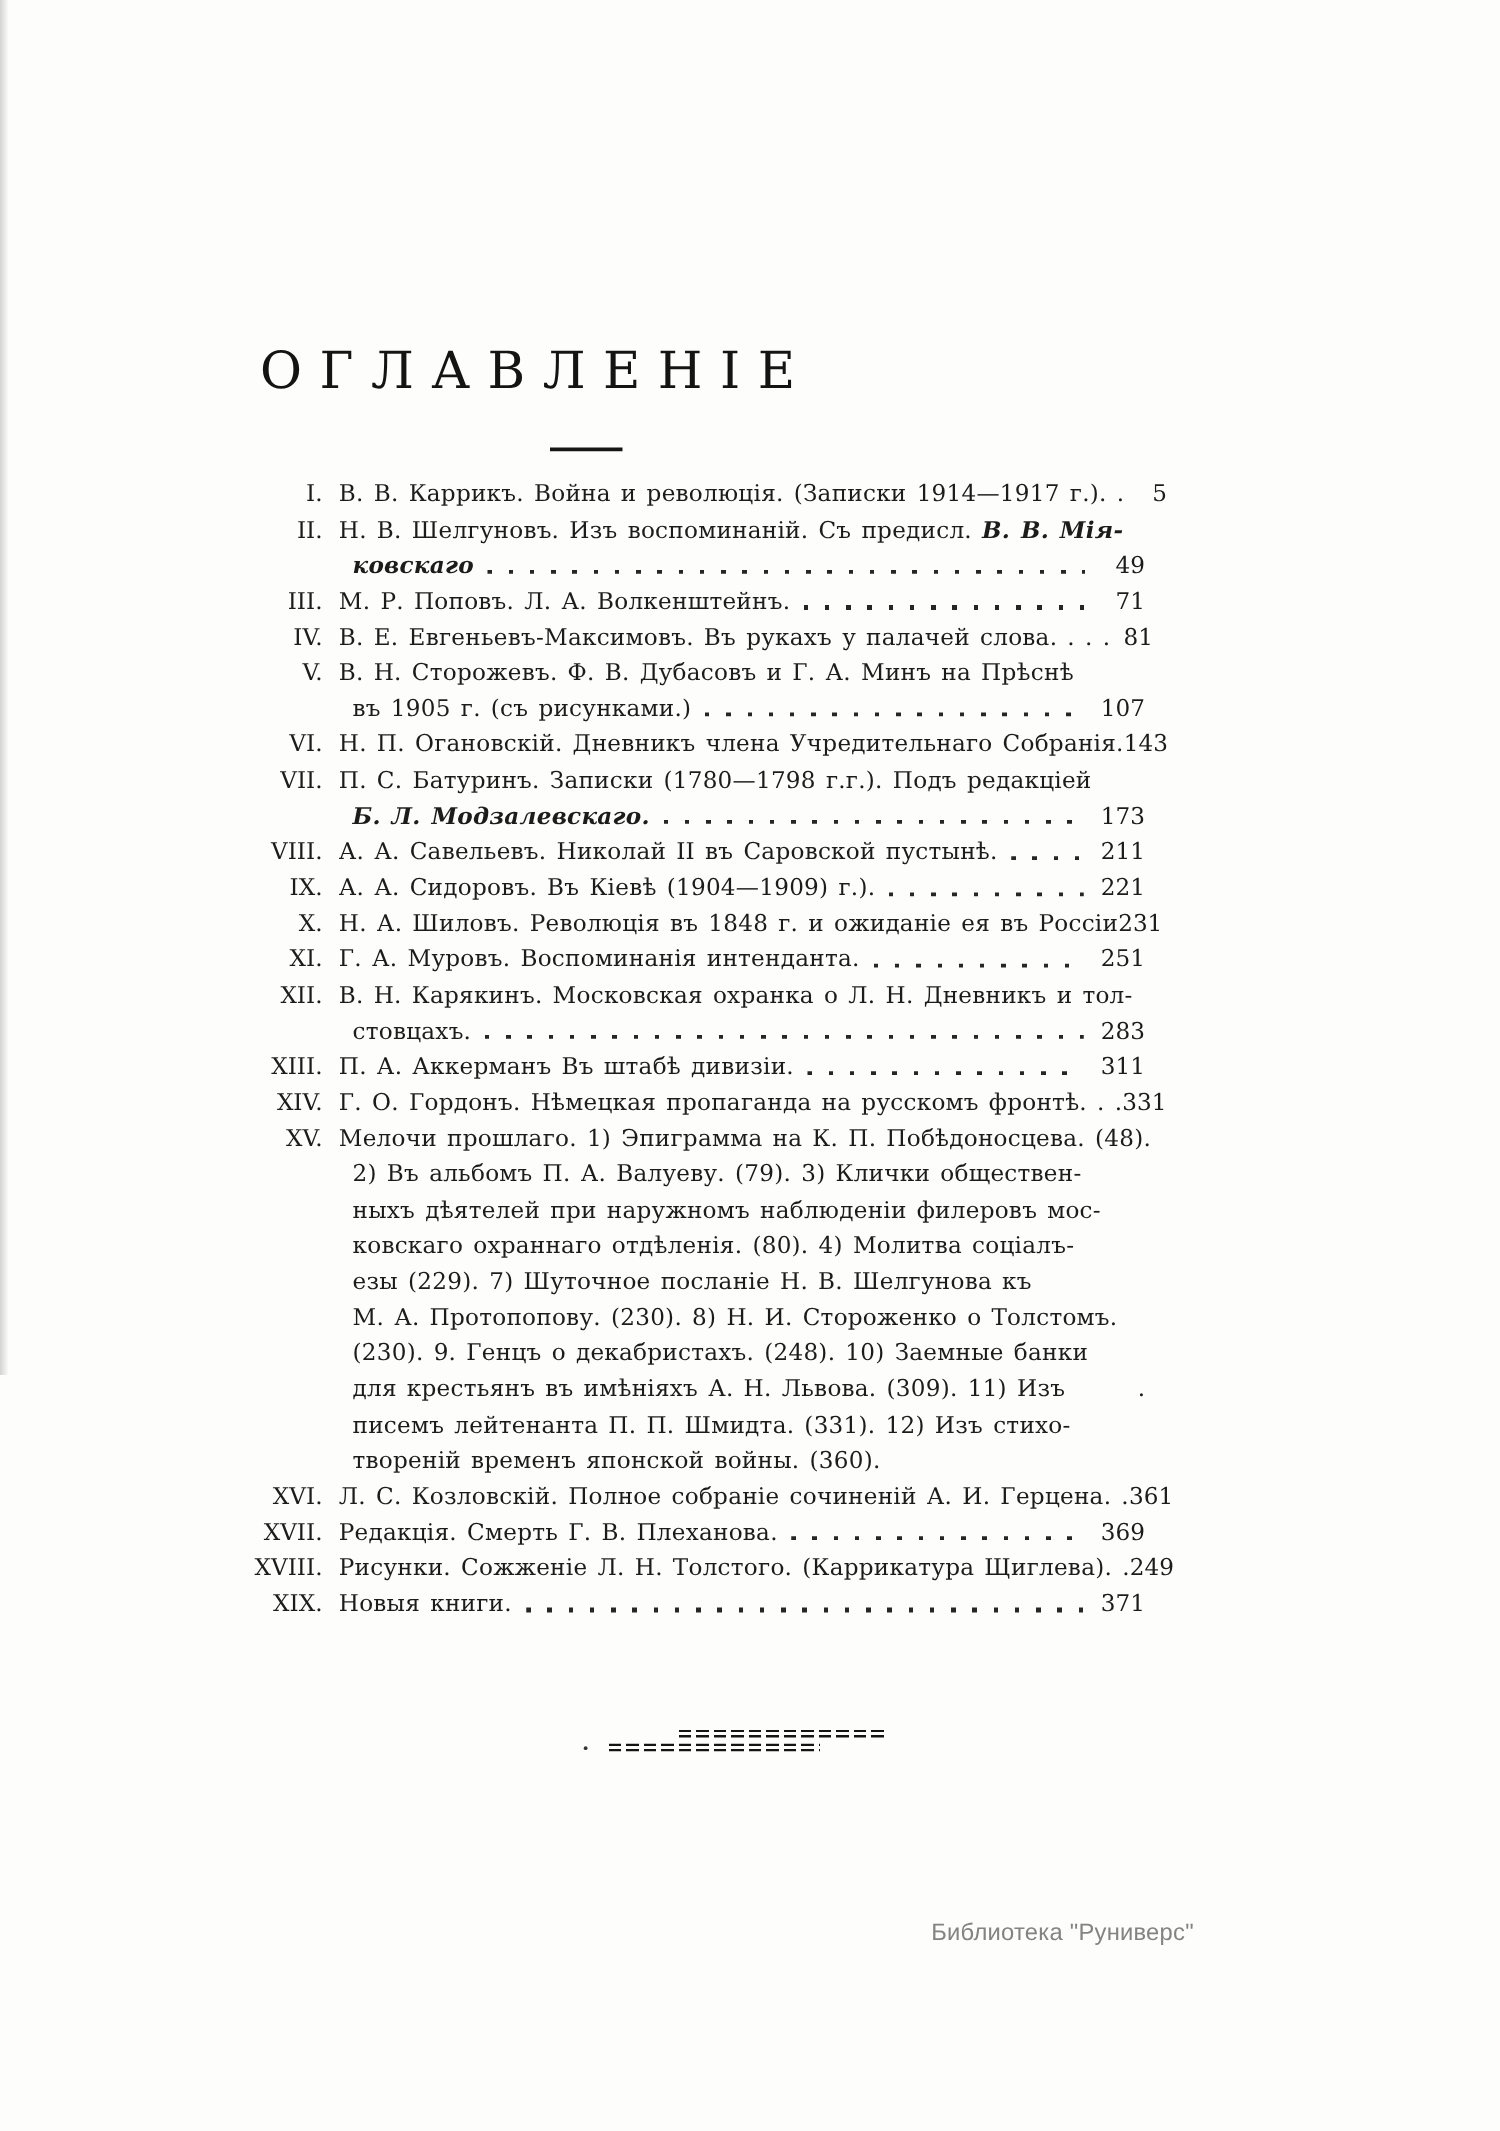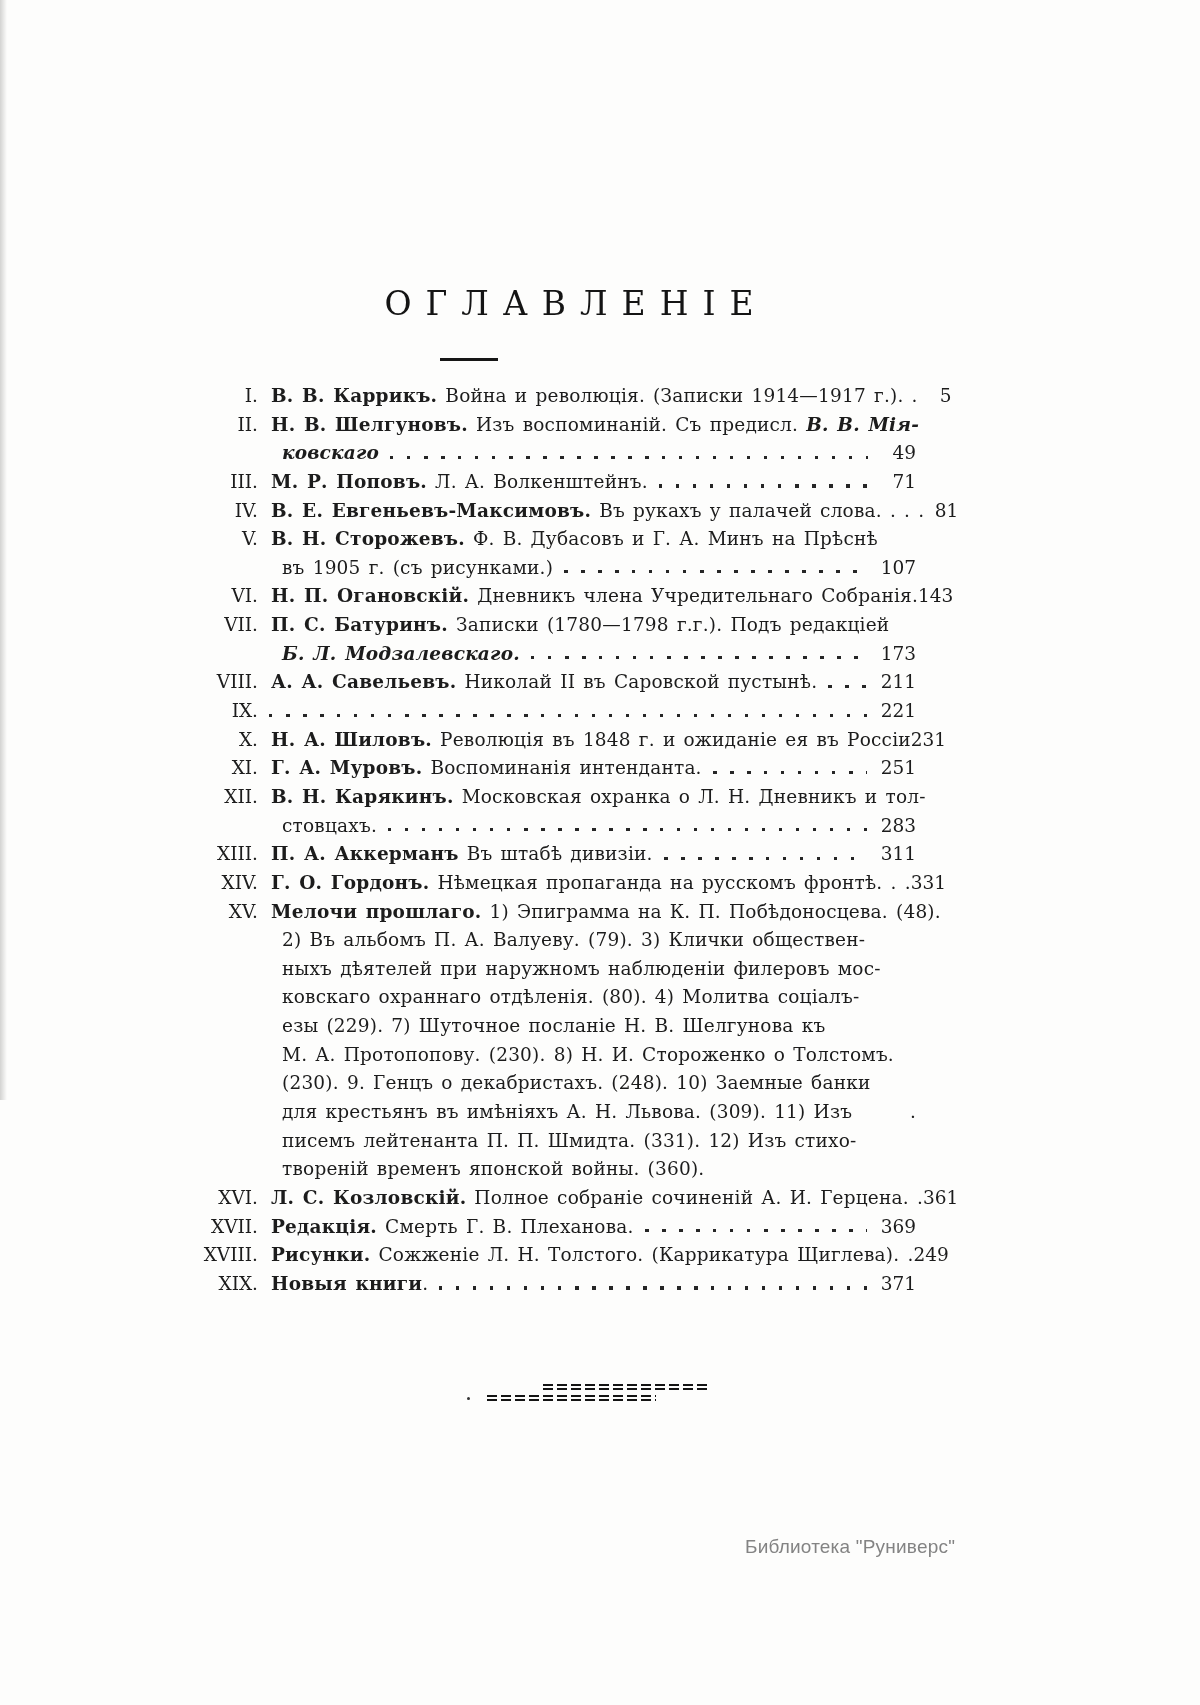--- a/index.html
+++ b/index.html
@@ -6,37 +6,37 @@
   .page{
     position:relative;width:1200px;height:1705px;margin:0 auto;
     background:#fdfdfc;color:#1c1c1c;
     font-family:"DejaVu Serif",serif;overflow:hidden;
   }
   .edge-shade{
     position:absolute;left:0;top:0;width:7px;height:1100px;
     background:linear-gradient(90deg,rgba(160,160,158,.45),rgba(160,160,158,0));
   }
   .title{
-    position:absolute;top:268px;left:190px;width:726px;margin:16px;
-    text-align:center;font-size:33px;font-weight:400;
+    position:absolute;top:268px;left:190px;width:726px;margin:4px;
+    text-align:left;font-size:41px;font-weight:400;
     letter-spacing:14px;text-indent:14px;color:#141414;
   }
   .title-rule{
     position:absolute;top:358px;left:440px;width:58px;height:0;
     border-top:3px solid #161616;
   }
   .toc{position:absolute;top:382px;left:190px;width:726px;}
   .row{
     display:flex;align-items:baseline;height:28.65px;
     font-size:18.5px;line-height:28.65px;white-space:pre;
   }
   .num{flex:none;width:68px;text-align:right;}
   .text{flex:0 1 auto;margin-left:13px;word-spacing:2px;letter-spacing:.2px;}
   .text.cont{margin-left:24px;}
-  .seg-b{font-weight:bold;}
+  .seg-b{font-weight:normal;}
   .seg-i{font-style:italic;font-weight:bold;}
   .leader{
     flex:1 1 auto;height:3.2px;align-self:flex-end;
     margin:0 14px 9px 11px;
     background:repeating-linear-gradient(90deg,#262626 0 3.5px,transparent 3.5px 17px);
   }
   .pg{flex:none;margin-left:auto;min-width:34px;text-align:right;}
   .chain{
     position:absolute;height:6px;
     background:
@@ -121,20 +121,21 @@
     <span class="pg">173</span>
   </div>
       <div class="row">
     <span class="num">VIII.</span>
     <span class="text"><span class="seg-b">А. А. Савельевъ.</span><span class="seg-r"> Николай II въ Саровской пустынѣ.</span></span>
     <span class="leader"></span>
     <span class="pg">211</span>
   </div>
       <div class="row">
     <span class="num">IX.</span>
+    <span class="text"><span class="seg-b">А. А. Сидоровъ.</span><span class="seg-r"> Въ Кіевѣ (1904—1909) г.).</span></span>
     <span class="leader"></span>
     <span class="pg">221</span>
   </div>
       <div class="row">
     <span class="num">X.</span>
     <span class="text"><span class="seg-b">Н. А. Шиловъ.</span><span class="seg-r"> Революція въ 1848 г. и ожиданіе ея въ Россіи</span></span>
     
     <span class="pg">231</span>
   </div>
       <div class="row">

